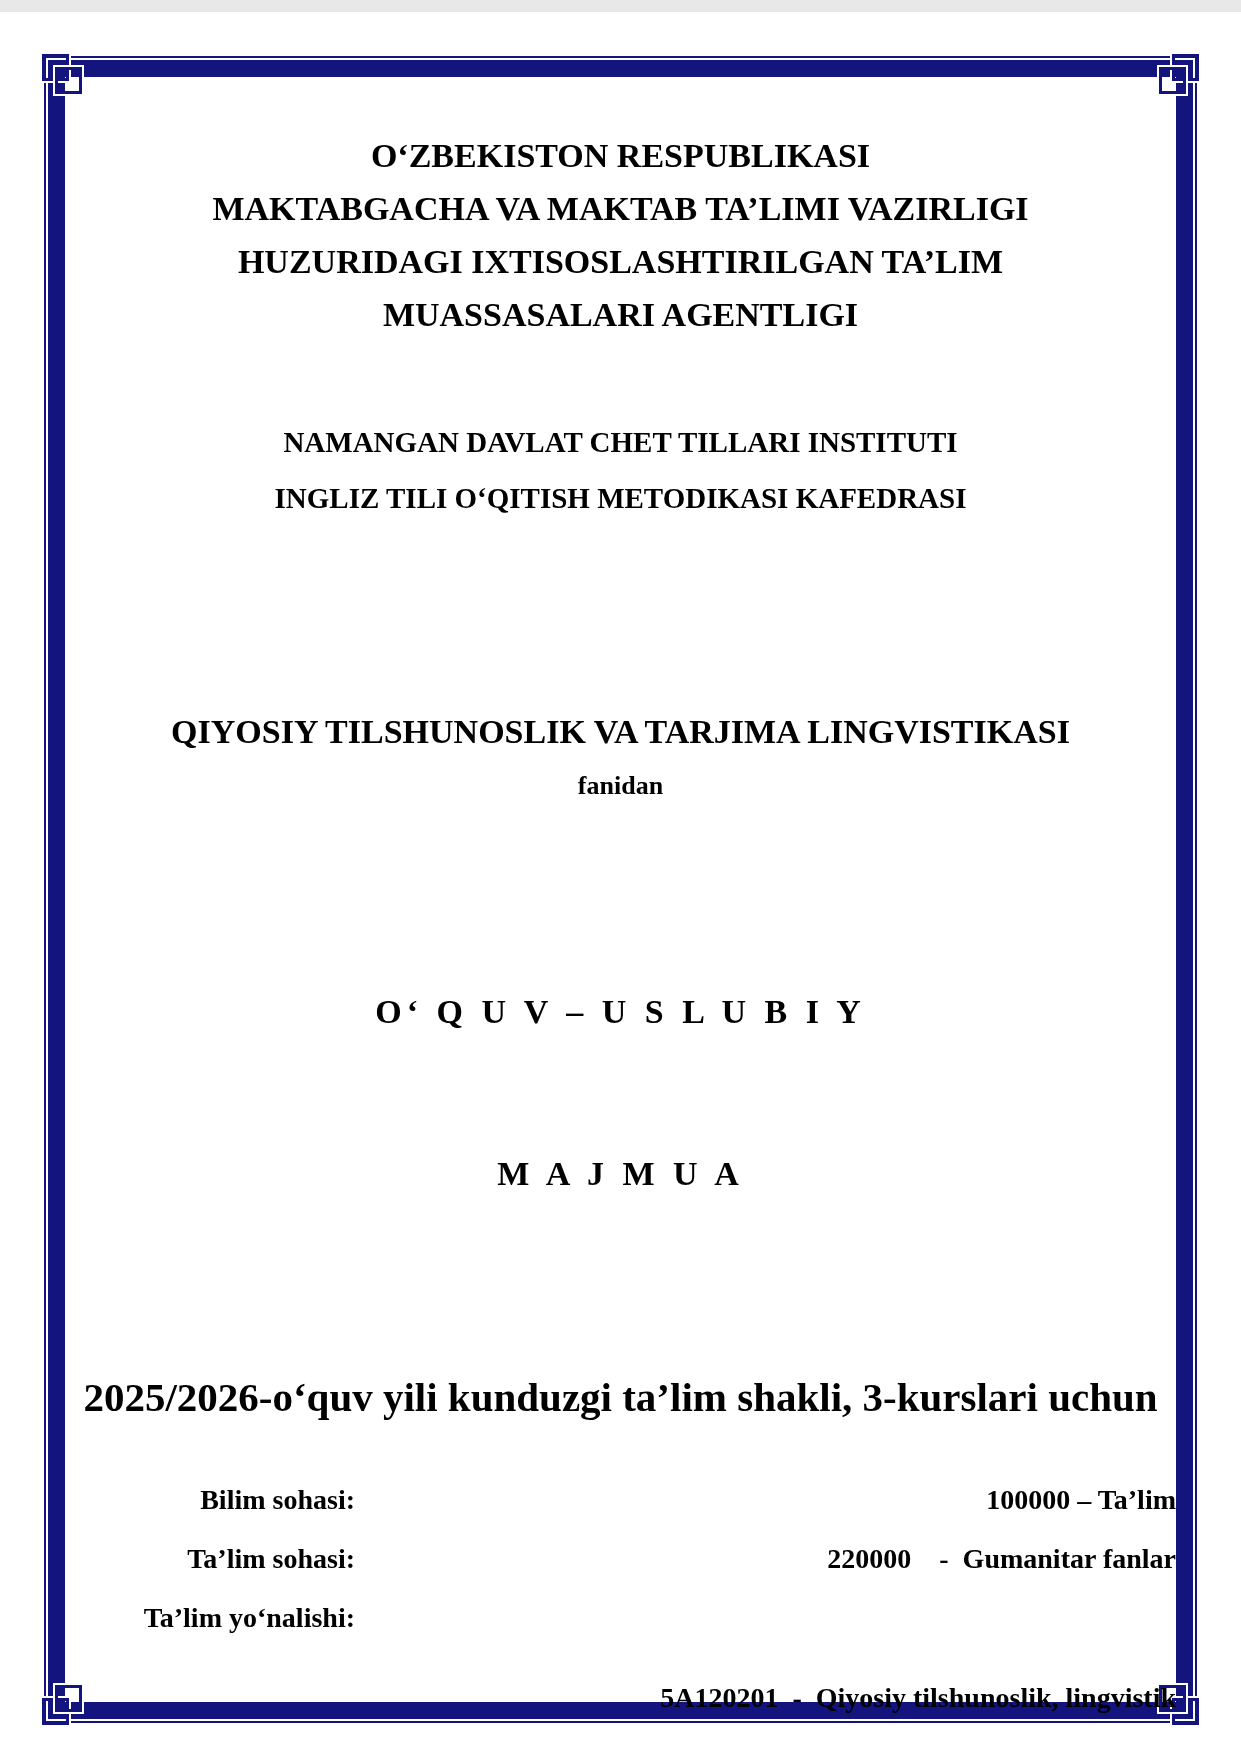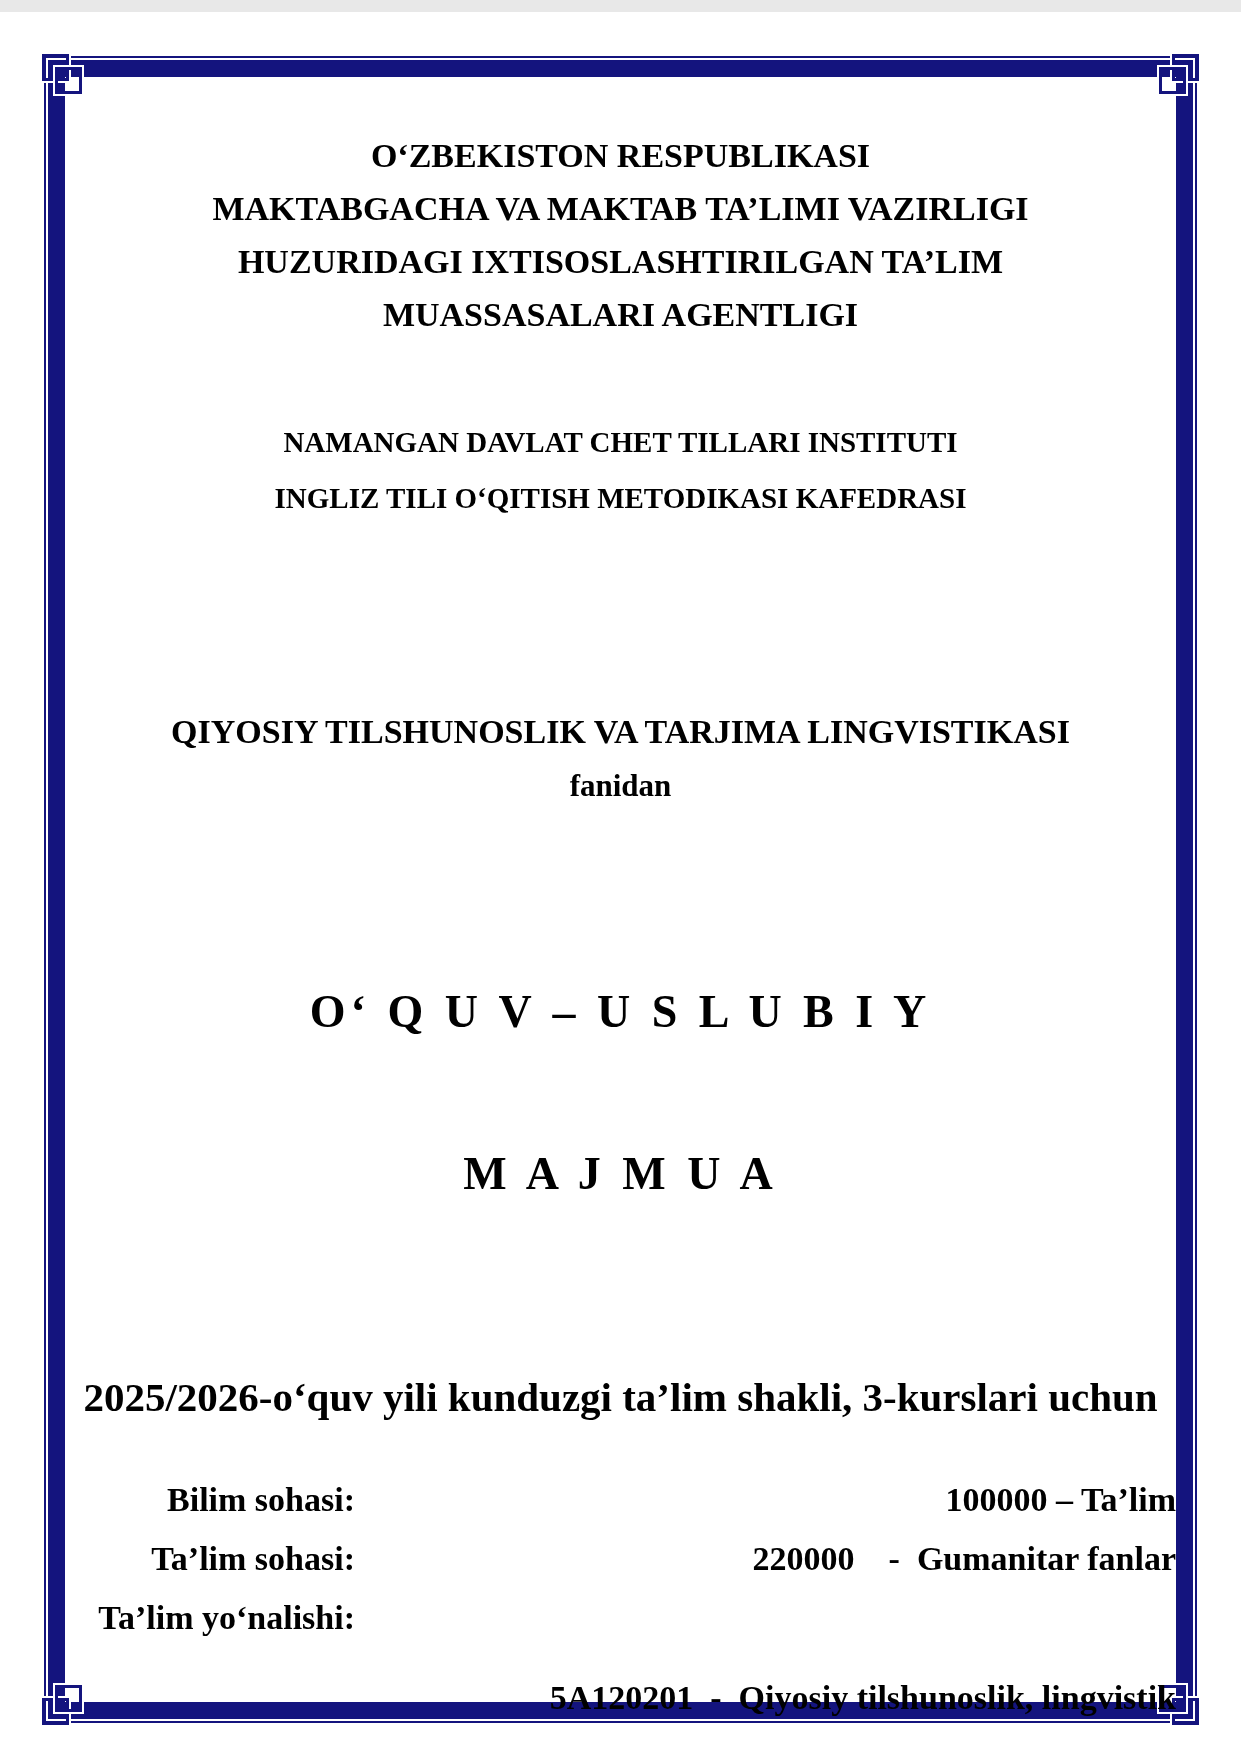--- a/index.html
+++ b/index.html
@@ -60,42 +60,42 @@
   .institute-block {
     margin-top: 73px;
     font-size: 29px;
     line-height: 56px;
   }
   .subject-block {
     margin-top: 179px;
     font-size: 34px;
     line-height: 54px;
   }
-  .subject-block .subtitle { font-size: 31px; }
+  .subject-block .subtitle { font-size: 26px; }
   .doctype-block {
     margin-top: 64px;
-    font-size: 46px;
+    font-size: 34px;
     line-height: 54px;
     letter-spacing: 5px;
     white-space: pre-wrap;
   }
   .audience-line {
     margin-top: 65px;
     font-size: 41px;
     line-height: 46px;
   }
   .fields-block {
     margin-top: 60px;
     text-align: left;
   }
   .field-row {
     display: grid;
     grid-template-columns: 290px 1fr;
     column-gap: 68px;
-    font-size: 34px;
+    font-size: 28px;
     line-height: 40px;
     margin-bottom: 19px;
   }
   .field-label { text-align: right; }
   .field-value { text-align: right; white-space: pre-wrap; }
 </style>
 </head>
 <body>
 
 <div class="page">

